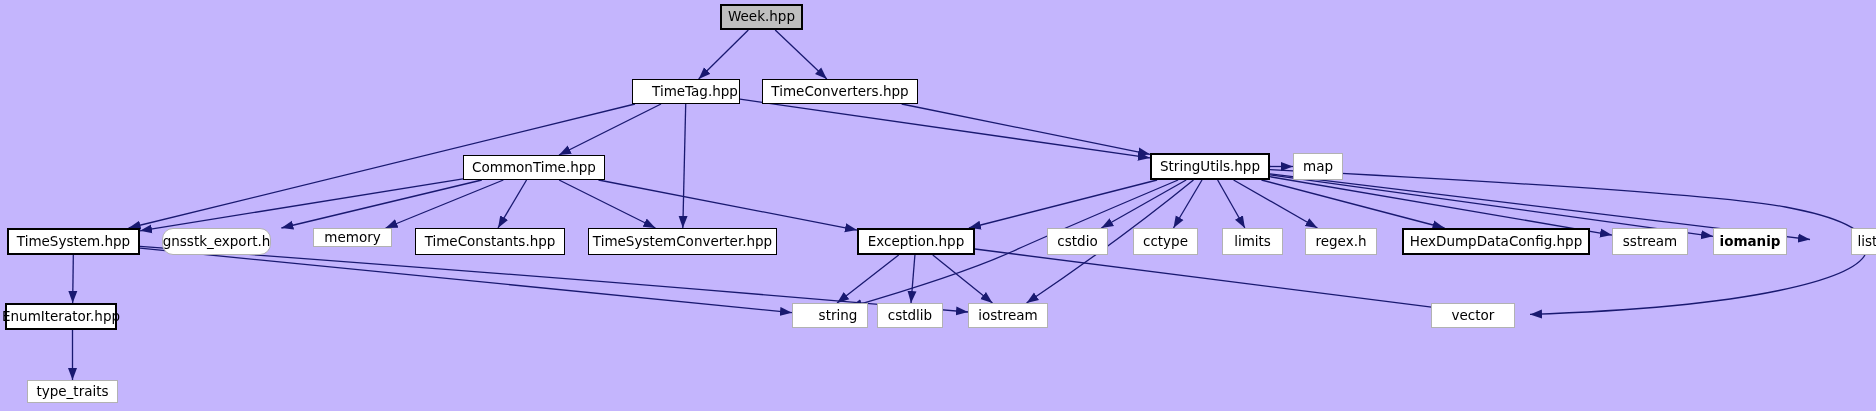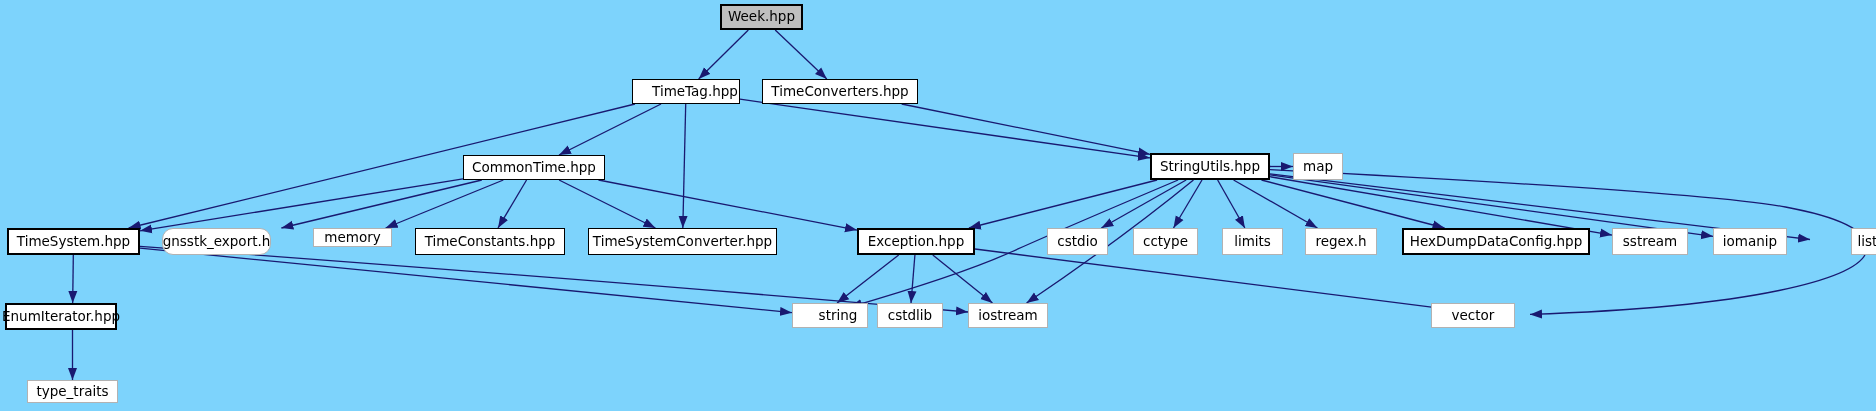--- a/index.html
+++ b/index.html
@@ -1,19 +1,19 @@
 <!DOCTYPE html>
 <html><head>
 <meta charset="utf-8">
 <style>
   html,body{margin:0;padding:0;background:#ffffff;}
   .stage{
     position:relative;
     width:1876px;height:411px;
-    background:#7dd3fc;
+    background:#c4b5fd;
     font-family:"DejaVu Sans","Liberation Sans",sans-serif;
     overflow:hidden;
   }
   #edge-layer{position:absolute;left:0;top:0;width:1876px;height:411px;}
   .node{
     position:absolute;
     display:flex;align-items:center;justify-content:center;
     box-sizing:border-box;
     font-size:13.5px;line-height:1;color:#000000;
     background:#ffffff;border:1px solid #000000;
@@ -82,21 +82,21 @@
       <div class="node system" style="left: 313px; top: 228px; width: 79px; height: 19px;">memory</div>
       <div class="node file" style="left: 415px; top: 228px; width: 150px; height: 27px;">TimeConstants.hpp</div>
       <div class="node file" style="left: 588px; top: 228px; width: 189px; height: 27px;">TimeSystemConverter.hpp</div>
       <div class="node file-bold" style="left: 857px; top: 228px; width: 118px; height: 27px; text-align: center;">Exception.hpp</div>
       <div class="node system" style="left: 1047px; top: 228px; width: 61px; height: 27px;">cstdio</div>
       <div class="node system" style="left: 1133px; top: 228px; width: 65px; height: 27px;">cctype</div>
       <div class="node system" style="left: 1222px; top: 228px; width: 61px; height: 27px;">limits</div>
       <div class="node system" style="left: 1305px; top: 228px; width: 72px; height: 27px;">regex.h</div>
       <div class="node file-bold" style="left: 1402px; top: 228px; width: 188px; height: 27px;">HexDumpDataConfig.hpp</div>
       <div class="node system" style="left: 1612px; top: 228px; width: 76px; height: 27px;">sstream</div>
-      <div class="node system" style="left: 1713px; top: 228px; width: 74px; height: 27px;">iomanip</div>
+      <div class="node system" style="left: 1713px; top: 228px; width: 74px; height: 27px; font-weight: bold;">iomanip</div>
       <div class="node system" style="left: 1810px; top: 228px; width: 33px; height: 27px; margin-left: 41px;">list</div>
       <div class="node file-bold" style="left: 5px; top: 303px; width: 112px; height: 27px;">EnumIterator.hpp</div>
       <div class="node system" style="left: 792px; top: 303px; width: 76px; height: 25px; padding-left: 16px;">string</div>
       <div class="node system" style="left: 877px; top: 303px; width: 66px; height: 25px;">cstdlib</div>
       <div class="node system" style="left: 968px; top: 303px; width: 80px; height: 25px;">iostream</div>
       <div class="node system" style="left: 1431px; top: 303px; width: 84px; height: 25px;">vector</div>
       <div class="node system" style="left: 27px; top: 380px; width: 91px; height: 23px;">type_traits</div>
     </div>
 </div>
 

